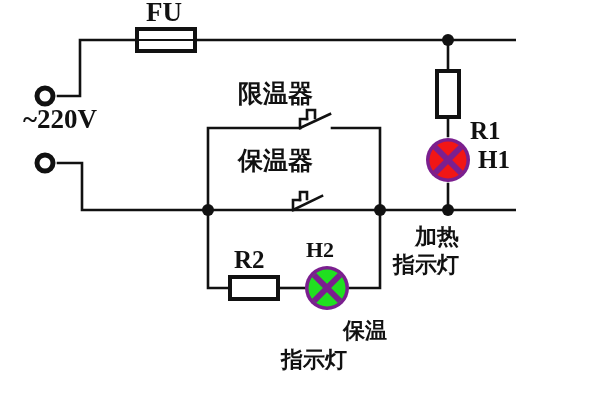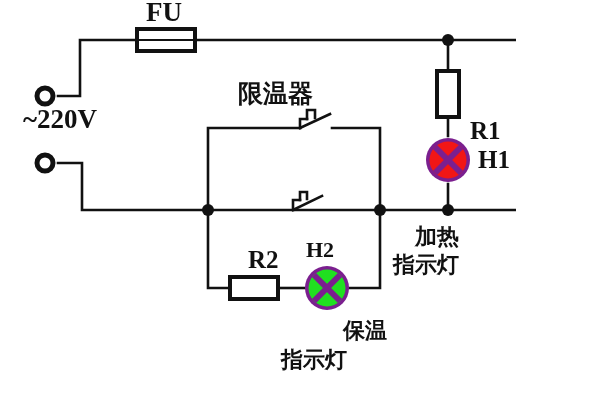--- a/index.html
+++ b/index.html
@@ -173,26 +173,27 @@
     </g>
 
   </svg>
 
   <div class="lbl lbl-latin" style="left:146px; top:-2px; font-size:27px;">FU</div>
 
   <div class="lbl lbl-latin" style="left:6px; top:105px; font-size:27px;margin-left:17px;">~220V</div>
 
   <div class="lbl lbl-cjk" style="left:238px; top:63px; font-size:25px;margin-top:18px;">限温器</div>
 
+  <div class="lbl lbl-cjk" style="left:238px; top:148px; font-size:25px;">保温器</div>
 
   <div class="lbl lbl-latin" style="left:470px; top:77px; font-size:25px;margin-top:41px;">R1</div>
 
   <div class="lbl lbl-latin" style="left:478px; top:147px; font-size:25px;">H1</div>
 
-  <div class="lbl lbl-latin" style="left:248px; top:247px; font-size:25px;">R2</div>
+  <div class="lbl lbl-latin" style="left:234px; top:247px; font-size:25px;">R2</div>
 
   <div class="lbl lbl-latin" style="left:306px; top:239px; font-size:22px;">H2</div>
 
   <div class="lbl lbl-cjk lbl-vert" style="left:566px; top:64px; font-size:25px;">发热器</div>
 
   <div class="lbl lbl-cjk center" style="left:415px; top:226px; font-size:22px;font-family:Liberation Serif, serif;">加热</div>
   <div class="lbl lbl-cjk center" style="left:393px; top:254px; font-size:22px;">指示灯</div>
 
   <div class="lbl lbl-cjk center" style="left:303px; top:320px; font-size:22px;margin-left:40px;">保温</div>
   <div class="lbl lbl-cjk center" style="left:281px; top:349px; font-size:22px;">指示灯</div>

